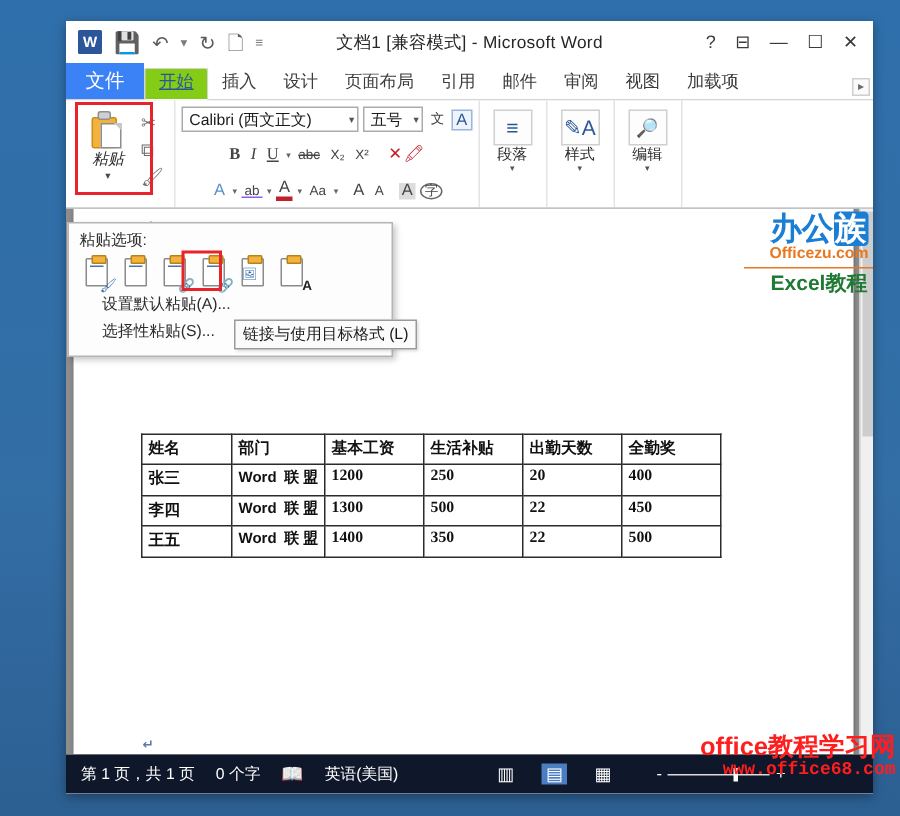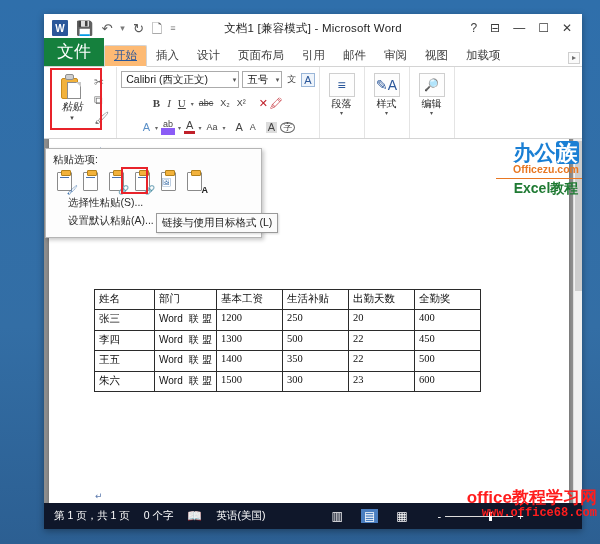--- a/index.html
+++ b/index.html
@@ -69,29 +69,29 @@
     position: relative;
     border-bottom: 1px solid #d4d4d4;
   }
   .tab {
     font-size: 11.5px; color: #3c3c3c;
     padding: 4px 9px 5px 9px;
     line-height: 1;
     white-space: nowrap;
   }
   .tab.file {
-    background: #15803d; color: #fff;
+    background: #3b82f6; color: #fff;
     padding: 5px 13px 6px 13px;
-    font-size: 17px;
+    font-size: 13px;
   }
   .tab.active {
     color: #2b579a;
     border: 1px solid #d4d4d4;
     border-bottom: 1px solid #fff;
-    background: #fdba74;
+    background: #84cc16;
     margin-bottom: -1px;
     border-radius: 2px 2px 0 0;
     padding: 4px 9px 5px 9px;
     text-decoration: underline;
   }
   .tab-more {
     margin-left: auto; margin-right: 2px;
     font-size: 8px; color: #6a6a6a;
     border: 1px solid #cfcfcf; background:#fafafa;
     padding: 1px 3px; line-height: 1;
@@ -164,21 +164,21 @@
   .fic { font-size:11px; color:#444; line-height:1; padding:0 2px;}
   .fic.b { font-weight:bold; font-family:"Liberation Serif", serif;}
   .fic.i { font-style:italic; font-family:"Liberation Serif", serif;}
   .fic.u { text-decoration:underline; font-family:"Liberation Serif", serif;}
   .fic.sm { font-size:9px; }
   .tiny-caret { font-size:6px; color:#666; }
   .boxed {
     border:1px solid #9ab6d8; background:#eef4fb;
     padding:0px 2px; font-size:11px; color:#2b579a;
   }
-  .hl-yellow { border-bottom:7px solid #8b5cf6; line-height:.9;}
+  .hl-yellow { border-bottom:1px solid #8b5cf6; line-height:.9;}
   .hl-red { border-bottom:3px solid #c0202a; line-height:.9;}
 
   
   .igroup {
     display:flex; flex-direction:column; align-items:center;
     justify-content:flex-start; padding:6px 9px 1px 9px;
     border-right:1px solid #e4e4e4;
   }
   .ig-box {
     width:26px; height:24px; border:1px solid #cfcfcf; background:#fdfdfd;
@@ -235,20 +235,21 @@
   
   .doc-area {
     position:absolute; left:0; right:0; top:125px; bottom:26px;
     background:#8d8d8d;
     overflow:hidden;
   }
   .page {
     position:absolute; left:5px; top:0; width:520px; height:100%;
     background:#fff;
     box-shadow:0 0 3px rgba(0,0,0,.3);
+    font-weight:bold;
   }
   .vscroll {
     position:absolute; right:0; top:0; width:9px; bottom:0;
     background:#f0f0f0; border-left:1px solid #dcdcdc;
   }
   .vthumb {
     position:absolute; left:1px; top:2px; width:7px; height:150px;
     background:#cdcdcd;
   }
 
@@ -476,30 +477,20 @@
         <tr>
           <td>王五</td>
           <td>
                 <span class="dept-txt">Word 联盟</span>
               </td>
           <td>1400</td>
           <td>350</td>
           <td>22</td>
           <td>500</td>
         </tr>
-        <tr>
-          <td>朱六</td>
-          <td>
-                <span class="dept-txt">Word 联盟</span>
-              </td>
-          <td>1500</td>
-          <td>300</td>
-          <td>23</td>
-          <td>600</td>
-        </tr>
       </tbody>
         </table>
 
       <span class="pmark" style="position:absolute; left:46px; top:352px;">↵</span>
     </div>
     <div class="vscroll">
       <div class="vthumb"></div>
     </div>
   </div>
 
@@ -552,22 +543,22 @@
         <span class="pm-clip">
             <span class="pm-badge" style="right:3px;bottom:3px;font-size:8px;">🖼</span>
           </span>
       </span>
       <span class="pm-ic">
         <span class="pm-clip"></span>
           <span class="pm-badge" style="color:#222;font-weight:bold;">A</span>
       </span>
       <span class="pm-hl"></span>
     </div>
+    <div class="pm-item">设置默认粘贴(A)...</div>
     <div class="pm-item">选择性粘贴(S)...</div>
-    <div class="pm-item">设置默认粘贴(A)...</div>
   </div>
 
   <div class="tooltip">链接与使用目标格式 (L)</div>
 
   <div class="logo">
     <div class="logo-main">
       <span>办公</span><span class="badge">族</span>
     </div>
     <div class="logo-sub">Officezu.com</div>
     <div class="logo-rule"></div>

